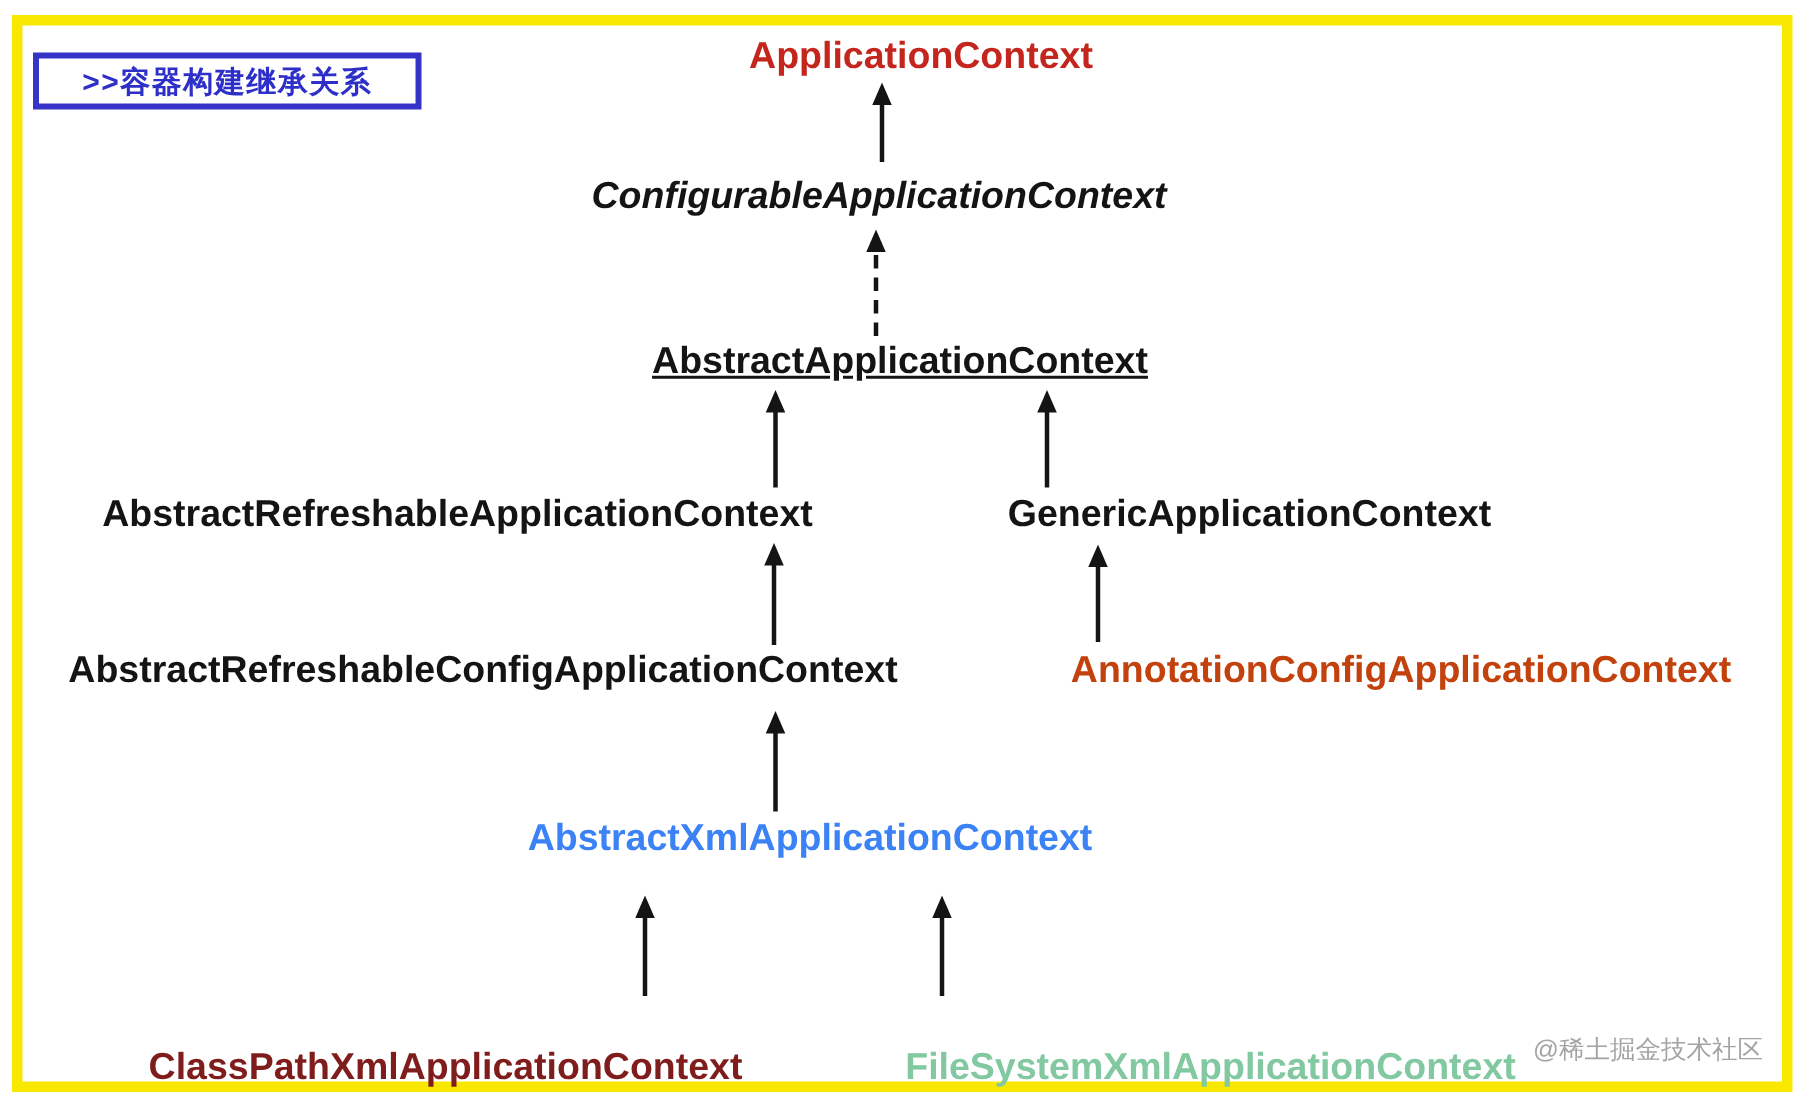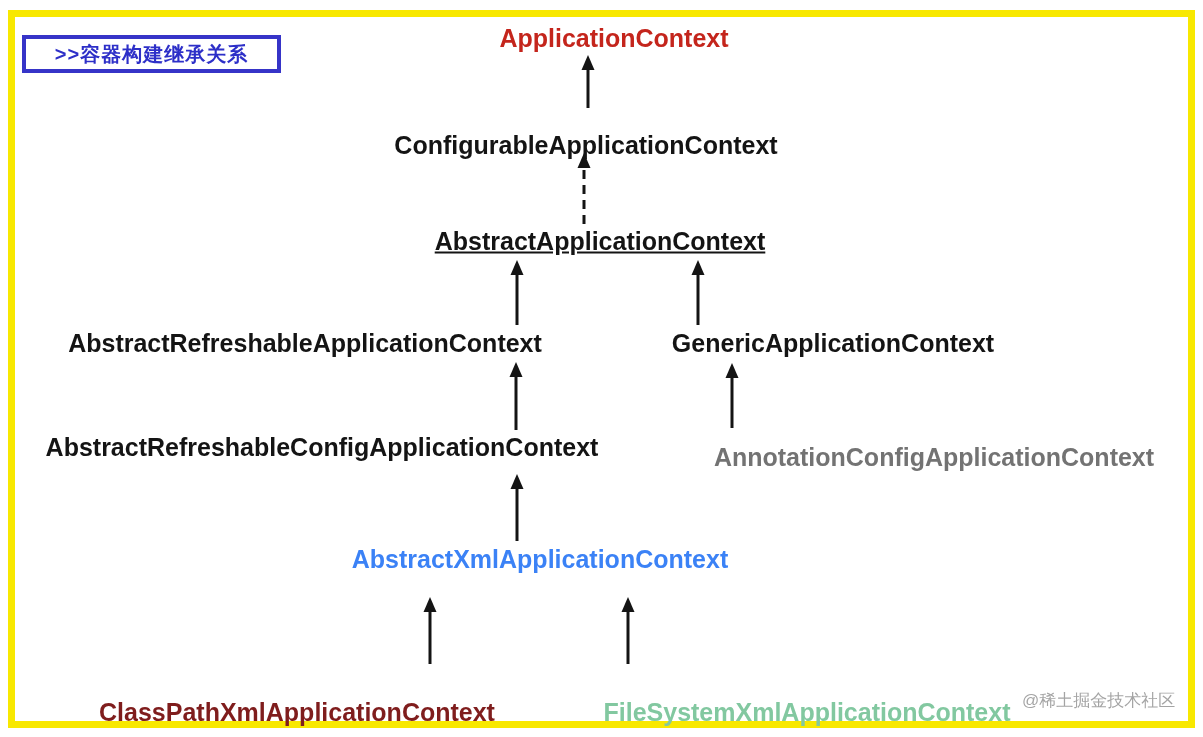--- a/index.html
+++ b/index.html
@@ -90,25 +90,25 @@
       <line x1="517" x2="517" y1="541" y2="487" stroke="#141414" stroke-width="3"></line>
       <polygon points="517,474 510.5,489 523.5,489" fill="#141414"></polygon>
       <line x1="430" x2="430" y1="664" y2="610" stroke="#141414" stroke-width="3"></line>
       <polygon points="430,597 423.5,612 436.5,612" fill="#141414"></polygon>
       <line x1="628" x2="628" y1="664" y2="610" stroke="#141414" stroke-width="3"></line>
       <polygon points="628,597 621.5,612 634.5,612" fill="#141414"></polygon>
     </svg>
 
   <div id="nodes">
       <div class="node" style="left: 614px; top: 38px; color: rgb(196, 37, 28);">ApplicationContext</div>
-      <div class="node" style="left: 586px; top: 145px; color: rgb(20, 20, 20);">ConfigurableApplicationContext</div>
+      <div class="node" style="left: 586px; top: 131px; color: rgb(20, 20, 20); font-style: italic;">ConfigurableApplicationContext</div>
       <div class="node" style="left: 600px; top: 241px; color: rgb(20, 20, 20); text-decoration: underline;">AbstractApplicationContext</div>
       <div class="node" style="left: 305px; top: 343px; color: rgb(20, 20, 20);">AbstractRefreshableApplicationContext</div>
       <div class="node" style="left: 833px; top: 343px; color: rgb(20, 20, 20);">GenericApplicationContext</div>
       <div class="node" style="left: 322px; top: 447px; color: rgb(20, 20, 20);">AbstractRefreshableConfigApplicationContext</div>
-      <div class="node" style="left: 934px; top: 457px; color: #737373;">AnnotationConfigApplicationContext</div>
+      <div class="node" style="left: 934px; top: 447px; color: #c2410c;">AnnotationConfigApplicationContext</div>
       <div class="node" style="left: 499px; top: 559px; color: #3b82f6; margin-left: 41px;">AbstractXmlApplicationContext</div>
       <div class="node" style="left: 297px; top: 712px; color: #7f1d1d;">ClassPathXmlApplicationContext</div>
       <div class="node" style="left: 807px; top: 712px; color: rgb(130, 200, 160);">FileSystemXmlApplicationContext</div>
     </div>
 
   <div class="watermark">@稀土掘金技术社区</div>
 </div>
 
 </body></html>

